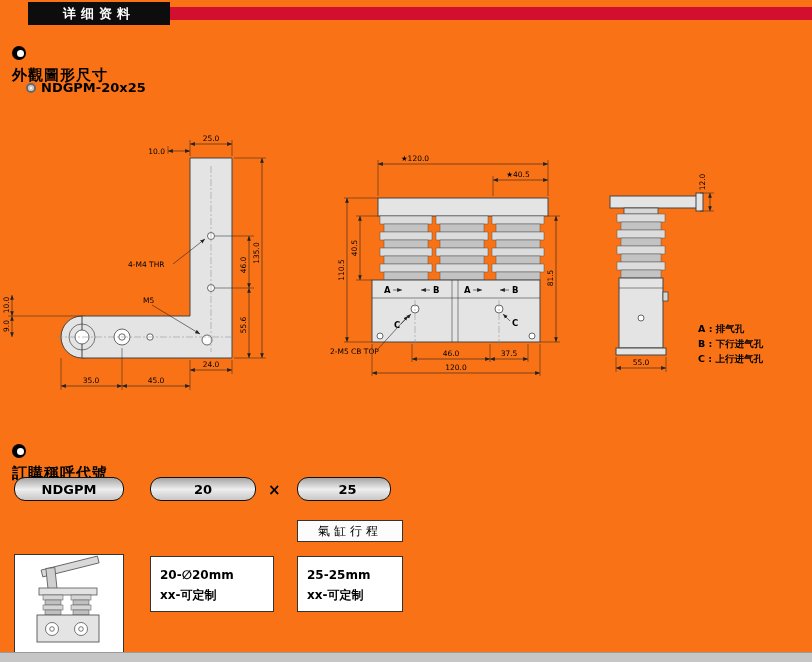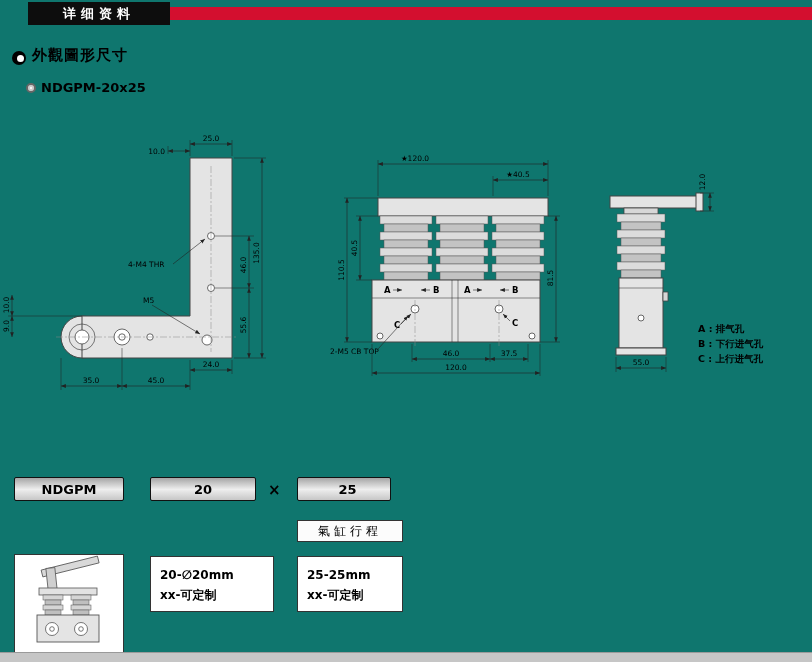--- a/index.html
+++ b/index.html
@@ -1,28 +1,28 @@
 <!DOCTYPE html>
 <html><head>
 <meta charset="utf-8">
 <style>
   * { margin:0; padding:0; box-sizing:border-box; }
   html,body { width:812px; height:662px; }
   body { background:#fff; font-family:"DejaVu Sans","Liberation Sans",sans-serif; color:#000; }
-  .page { position:relative; width:812px; height:662px; background:#0f766e; overflow:hidden; }
+  .page { position:relative; width:812px; height:662px; background:#f97316; overflow:hidden; }
 
   
   .header-red { position:absolute; left:28px; top:7px; right:0; height:13px; background:#d30f2f; }
   .header-black { position:absolute; left:28px; top:2px; width:142px; height:23px; background:#0d0d0d;
                   color:#fff; display:flex; align-items:center; justify-content:center;
                   font-size:13px; font-weight:bold; letter-spacing:5px; }
 
   
-  .sec-heading { position:absolute; display:flex; align-items:flex-end; gap:6px;
-                 font-weight:bold; font-size:15px; letter-spacing:1px; }
+  .sec-heading { position:absolute; display:flex; align-items:flex-start; gap:6px;
+                 font-weight:bold; font-size:15px; letter-spacing:1px;flex-direction:column; }
   .sec-heading.outline { left:12px; top:46px; }
   .sec-heading.ordering { left:12px; top:444px; }
   .bullet { width:14px; height:14px; border-radius:50%; background:#000; position:relative; flex:none; }
   .bullet::after { content:""; position:absolute; left:5px; top:3.5px; width:7px; height:7px;
                    border-radius:50%; background:#fff; }
   .model-line { position:absolute; left:26px; top:80px; display:flex; align-items:center; gap:5px;
                 font-weight:bold; font-size:13px; }
   .ring-icon { width:10px; height:10px; border-radius:50%; border:2px solid #666; background:#fff;
                box-shadow: inset 0 0 0 2px #ccc; flex:none; }
 
@@ -34,21 +34,21 @@
   .band-b { fill:#c3c3c3; stroke:#555; stroke-width:0.5; }
   .hole { fill:#fff; stroke:#444; stroke-width:0.8; }
   .dimline { stroke:#222; stroke-width:0.6; fill:none; }
   .extline { stroke:#222; stroke-width:0.5; fill:none; }
   .cl { stroke:#888; stroke-width:0.5; stroke-dasharray:7 2 2 2; fill:none; }
   .dimtxt { font-family:"DejaVu Sans",sans-serif; font-size:7.5px; fill:#000; }
   .porttxt { font-family:"DejaVu Sans",sans-serif; font-size:8.5px; font-weight:bold; fill:#000; }
   .legendtxt { font-family:"DejaVu Sans",sans-serif; font-size:9.5px; font-weight:bold; fill:#000; }
 
   
-  .pill { position:absolute; top:477px; height:24px; border:1.6px solid #111; border-radius:2px;
+  .pill { position:absolute; top:477px; height:24px; border:1.6px solid #111; border-radius:11px;
           background:linear-gradient(180deg,#a6a6a6,#eeeeee 52%,#c7c7c7);
           display:flex; align-items:center; justify-content:center; font-weight:bold; font-size:13px; }
   .pill.model { left:14px; width:110px; }
   .pill.bore  { left:150px; width:106px; }
   .pill.stroke{ left:297px; width:94px;padding-left:7px; }
   .times { position:absolute; left:268px; top:481px; font-size:15px; font-weight:bold; }
   .code-label-box { position:absolute; top:520px; height:22px; border:1px solid #333; background:#fcfcfc;
           display:flex; align-items:center; justify-content:center; font-size:12px; letter-spacing:4px; }
   .code-label-box.model { left:14px; width:110px; }
   .code-label-box.bore  { left:150px; width:106px; }
@@ -270,20 +270,24 @@
       <text class="dimtxt" x="641" y="247" text-anchor="middle">55.0</text>
     </g>
 
     <g>
       <text class="legendtxt" x="698" y="214">A : 排气孔</text>
       <text class="legendtxt" x="698" y="229">B : 下行进气孔</text>
       <text class="legendtxt" x="698" y="244">C : 上行进气孔</text>
     </g>
   </svg>
 
+  <div class="sec-heading ordering">
+    <span class="bullet"></span>
+    <span>訂購稱呼代號</span>
+  </div>
 
   <div class="pill model">NDGPM</div>
   <div class="pill bore">20</div>
   <div class="times">×</div>
   <div class="pill stroke">25</div>
 
   <div class="code-label-box stroke">氣缸行程</div>
 
   <div class="opt-box bore">
     <div>20-∅20mm</div>

